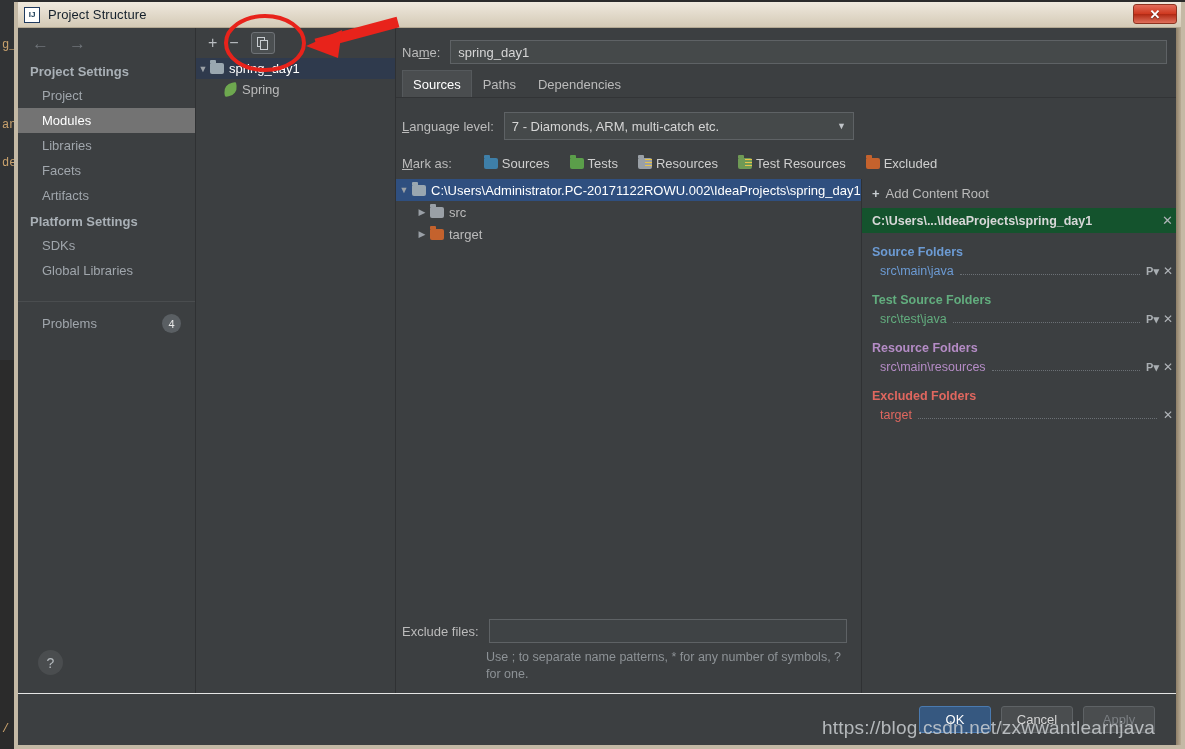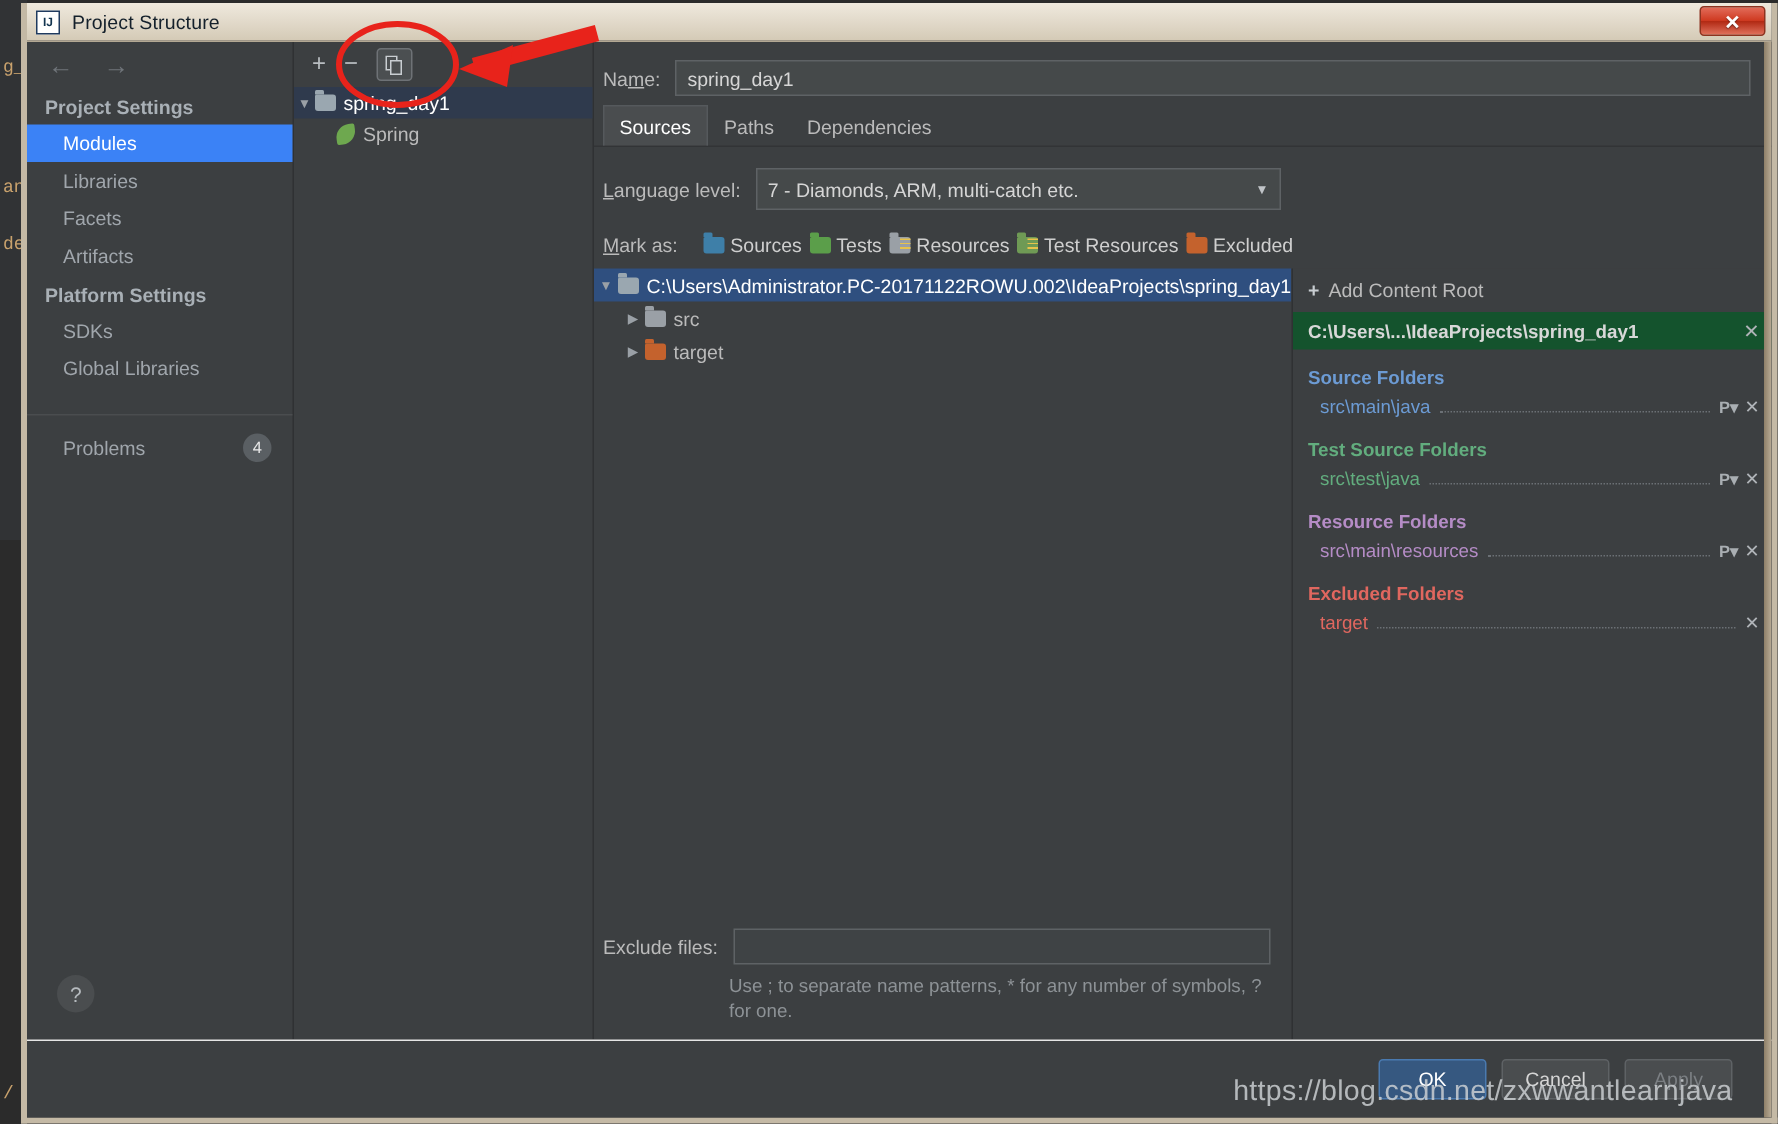--- a/index.html
+++ b/index.html
@@ -66,21 +66,21 @@
   }
   #navrow { height: 30px; display: flex; align-items: center; padding-left: 14px; gap: 20px; }
   #navrow .navarrow { color: #6f7479; font-size: 17px; line-height: 1; }
   .side-group {
     font-size: 13px; font-weight: bold; color: #a9b0b6;
     padding: 6px 0 4px 12px;
   }
   .side-item {
     font-size: 13px; color: #a0a6ac; padding: 5px 0 5px 24px;
   }
-  .side-item.selected { background: #3b82f6; color: #ffffff; }
+  .side-item.selected { background: #737373; color: #ffffff; }
   #probrow {
     margin-top: 18px; border-top: 1px solid #4a4d4f; padding-top: 12px;
     display: flex; align-items: center;
   }
   #probrow .plabel { font-size: 13px; color: #a0a6ac; padding-left: 24px; flex: 1; }
   #probrow .badge {
     width: 19px; height: 19px; border-radius: 50%; background: #5a5f63;
     color: #e8e8e8; font-size: 11px; display: flex; align-items: center;
     justify-content: center; margin-right: 14px;
   }
@@ -136,21 +136,21 @@
     border: 1px solid transparent; border-bottom: none;
   }
   .tab.active { background: #4a4d4f; border-color: #55595c; color: #ffffff; }
   #langrow { display: flex; align-items: center; padding: 14px 14px 0 6px; }
   #langsel {
     margin-left: 10px; width: 350px; height: 28px; background: #45494a;
     border: 1px solid #5e6265; color: #d6d6d6; font-size: 13px;
     display: flex; align-items: center; padding: 0 7px;
   }
   #langsel .caret { margin-left: auto; font-size: 9px; color: #c0c4c8; }
-  #markrow { display: flex; align-items: center; padding: 16px 0 8px 6px; gap: 5px; }
+  #markrow { display: flex; align-items: center; padding: 16px 0 8px 6px; gap: 20px; }
   .markitem { display: flex; align-items: center; font-size: 13px; color: #cfcfcf; gap: 4px; }
   .mk-ic { width: 14px; height: 11px; border-radius: 1px 2px 2px 2px; position: relative; flex:0 0 14px; }
   .mk-ic::before {
     content:''; position:absolute; top:-3px; left:0; width:6px; height:3px;
     border-radius:1px 1px 0 0; background: inherit;
   }
   .mk-ic.lines::after {
     content:''; position:absolute; right:0; top:1px; width:7px; height:9px;
     background: repeating-linear-gradient(to bottom,#e8c34a 0 1px,transparent 1px 3px);
   }
@@ -255,20 +255,21 @@
 
   <div id="dlgbody">
 
     <div id="sidebar">
       <div id="navrow">
         <span class="navarrow">←</span>
         <span class="navarrow">→</span>
       </div>
 
       <div class="side-group">Project Settings</div>
+      <div class="side-item">Project</div>
       <div class="side-item selected">Modules</div>
       <div class="side-item">Libraries</div>
       <div class="side-item">Facets</div>
       <div class="side-item">Artifacts</div>
 
       <div class="side-group">Platform Settings</div>
       <div class="side-item">SDKs</div>
       <div class="side-item">Global Libraries</div>
 
       <div id="probrow">

